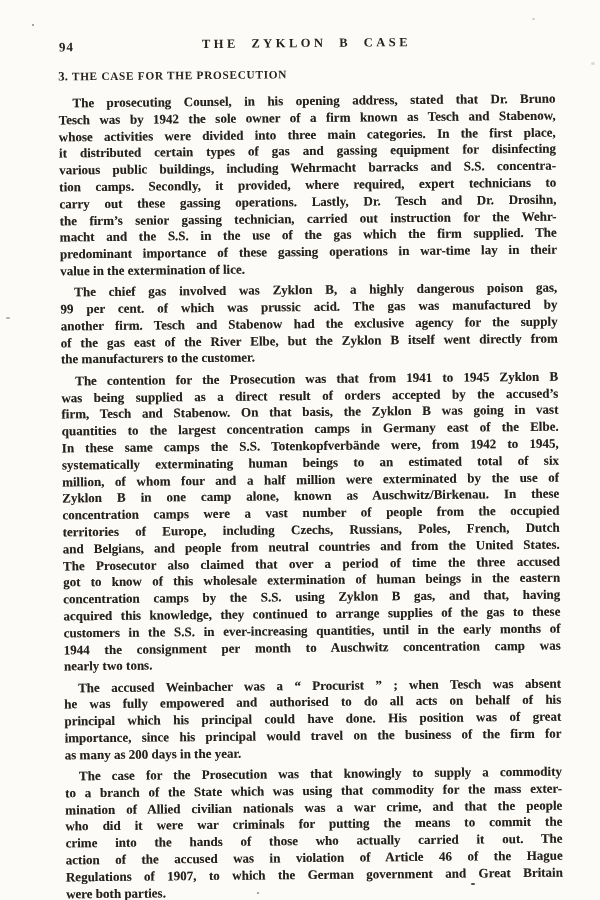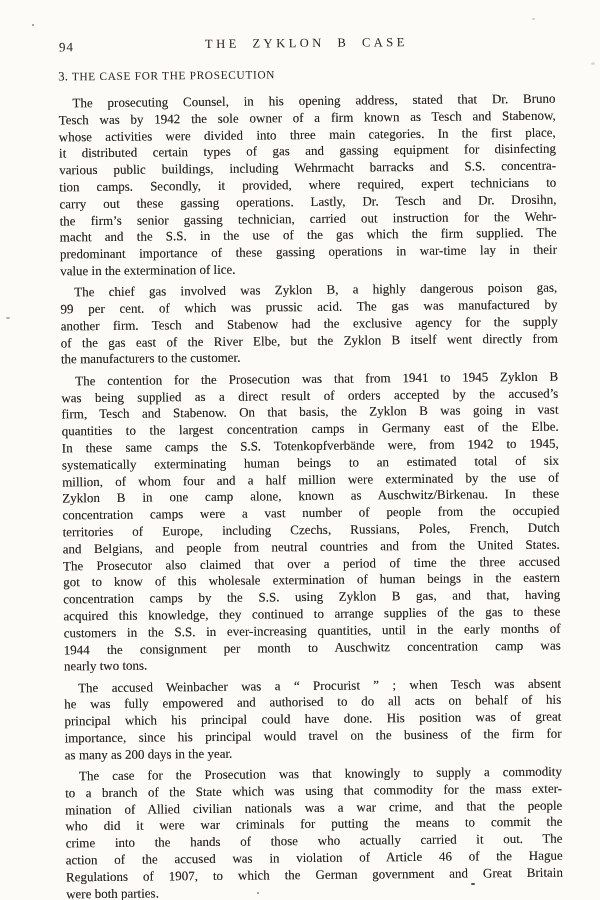--- a/index.html
+++ b/index.html
@@ -12,20 +12,21 @@
     overflow: hidden;
     background: var(--paper, #fcfbf7);
     font-family: "Liberation Serif", "DejaVu Serif", serif;
     color: var(--ink, #26221d);
   }
   .page {
     position: relative;
     width: 600px;
     height: 900px;
     overflow: hidden;
+    font-weight: bold;
   }
   
   .page-content {
     position: absolute;
     left: 62px;
     top: 36px;
     width: 497px;
     transform: rotate(-0.55deg);
     transform-origin: 250px 430px;
   }

